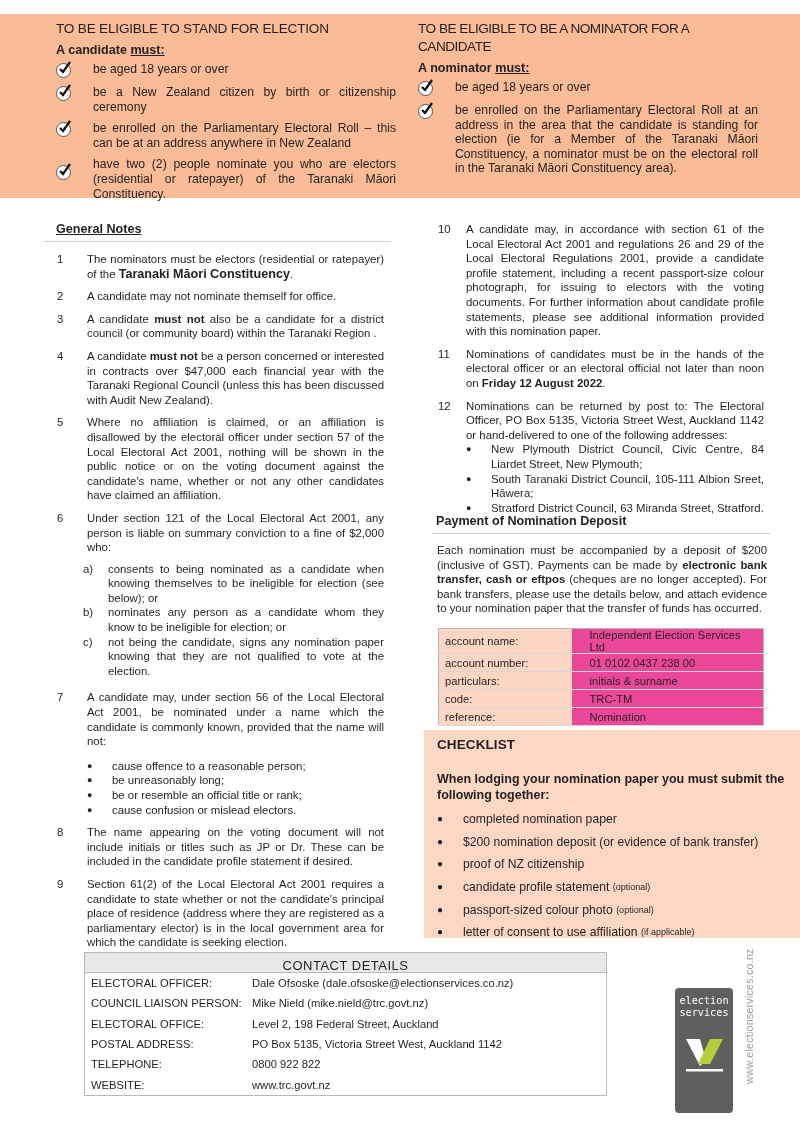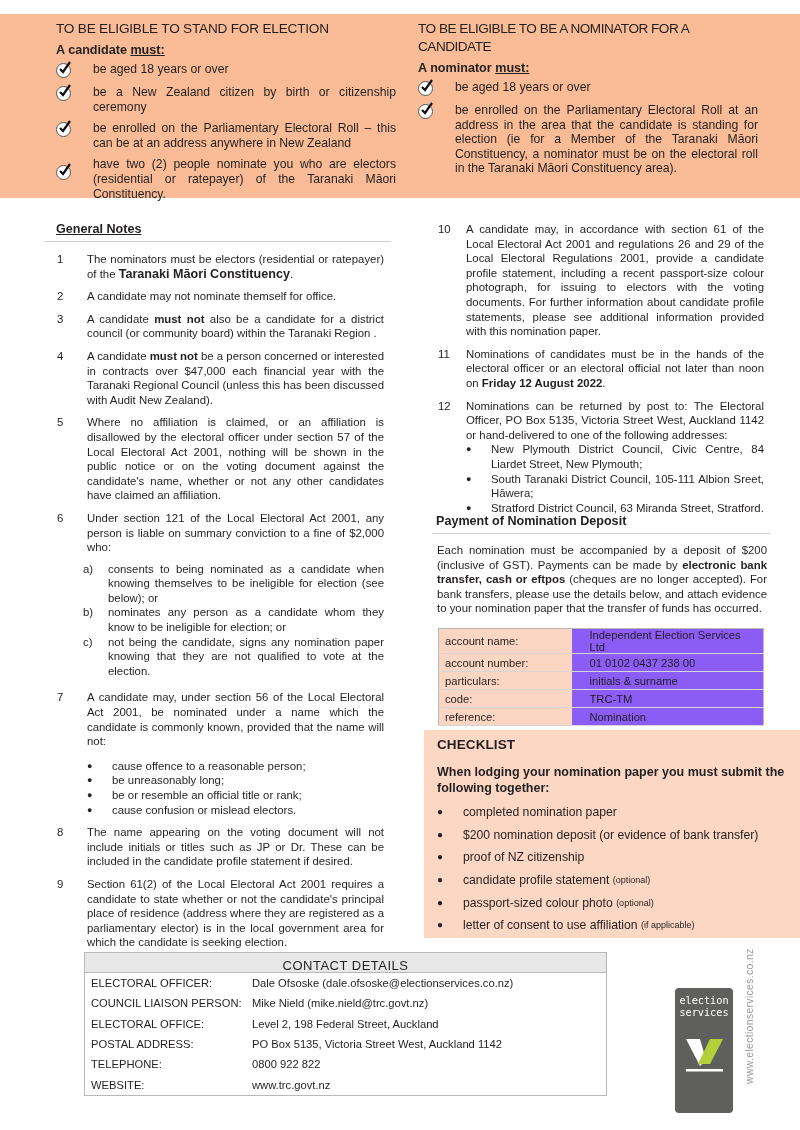--- a/index.html
+++ b/index.html
@@ -49,30 +49,30 @@
   .big-bold { font-weight: bold; font-size: 12.6px; }
 
   
   .pay-text { position: absolute; left: 437px; top: 543px; width: 330px; font-size: 11.4px; line-height: 14.6px; text-align: justify; }
   .pay-table {
     position: absolute; left: 438px; top: 628px; width: 326px; border-collapse: collapse;
     font-size: 11.2px; border: 1px solid #b8b8b8;
   }
   .pay-table td { height: 18px; padding: 0 6px; border-bottom: 1px solid #d6d6d6; }
   .pay-table td.k { background: #fbd6c2; width: 133px; }
-  .pay-table td.v { background: #8b5cf6; padding-left: 18px; }
+  .pay-table td.v { background: #ec4899; padding-left: 18px; }
 
   
   .checklist {
     position: absolute; left: 424px; top: 730px; width: 376px; height: 208px;
     background: #fcd7c4; padding: 7px 13px;
   }
   .cl-title { font-size: 13.5px; font-weight: bold; font-weight: normal; letter-spacing: 0.1px; }
   .cl-title { font-weight: 600; }
-  .cl-sub { font-weight: bold; font-size: 12.5px; line-height: 16px; margin-top: 12px; }
+  .cl-sub { font-weight: bold; font-size: 12.5px; line-height: 16px; margin-top: 19px; }
   .cl-list { list-style: none; margin-top: 9px; }
   .cl-list li { display: flex; font-size: 12.2px; line-height: 14px; margin-bottom: 8.7px; }
   .cl-list li .mk { flex: 0 0 26px; font-size: 10px; }
   .cl-list small { font-size: 9px; }
 
   
   .contact {
     position: absolute; left: 84px; top: 952px; width: 523px;
     border: 1px solid #b8b8b8;
   }

